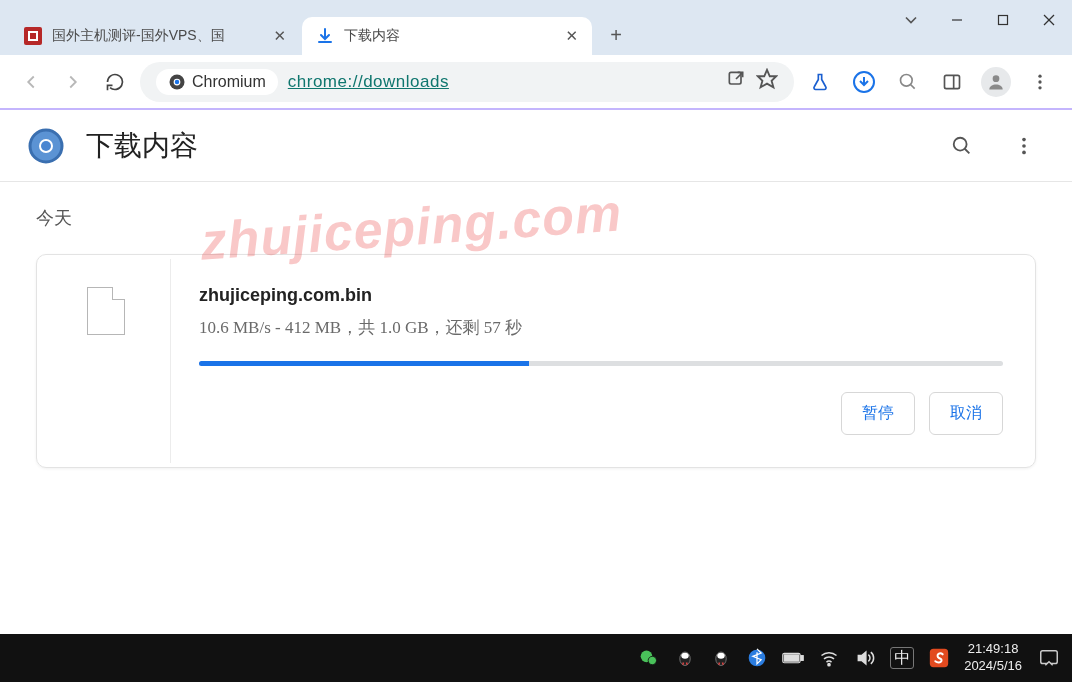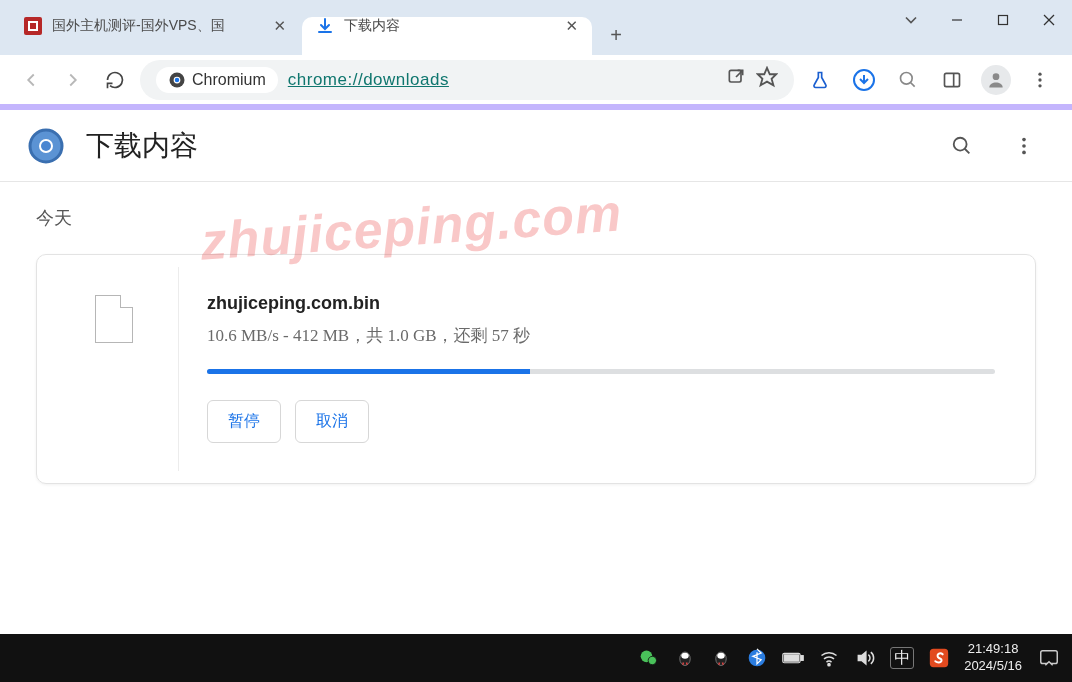--- a/index.html
+++ b/index.html
@@ -14,33 +14,33 @@
   }
   .win-btn { width: 46px; height: 40px; display: flex; align-items: center; justify-content: center; font-size: 14px; color: #333; }
   .win-btn svg { width: 12px; height: 12px; }
   .chevron-btn { width: 46px; height: 40px; display: flex; align-items: center; justify-content: center; }
 
   .tab-strip {
     height: 55px; background: #dde7f2; display: flex; align-items: flex-end;
     padding: 0 10px 0 10px; position: relative;
   }
   .tab {
-    height: 38px; display: flex; padding: 0 14px;
+    height: 38px; display: flex; align-items: center; padding: 0 14px;
     border-radius: 10px 10px 0 0; margin-right: 2px; max-width: 290px;
     font-size: 14px; color: #4a4a4a; position: relative;
   }
   .tab.active { background: #fff; }
   .tab .favicon { width: 18px; height: 18px; margin-right: 10px; flex-shrink: 0; }
   .tab .title { white-space: nowrap; overflow: hidden; text-overflow: ellipsis; flex: 1; }
   .tab .close { margin-left: 10px; font-size: 15px; color: #555; }
   .new-tab { width: 32px; height: 32px; display: flex; align-items: center; justify-content: center; font-size: 20px; color: #555; margin-left: 6px; margin-bottom: 4px; }
 
   .toolbar {
     height: 55px; background: #fff; display: flex; align-items: center;
-    padding: 0 14px; gap: 8px; border-bottom: 6px solid #c4b5fd;
+    padding: 0 14px; gap: 8px; border-bottom: 2px solid #c4b5fd;
   }
   .nav-btn { width: 34px; height: 34px; display: flex; align-items: center; justify-content: center; color: #5a5a5a; border-radius: 50%; }
   .nav-btn.disabled svg { stroke: #b8b8b8; }
   .omnibox {
     flex: 1; height: 40px; background: #f1f3f4; border-radius: 20px;
     display: flex; align-items: center; padding: 0 16px; font-size: 17px; gap: 10px;
   }
   .omnibox .chip {
     display: flex; align-items: center; background: #fff; border-radius: 14px;
     padding: 4px 12px; font-size: 16px; color: #333; gap: 6px;
@@ -63,39 +63,39 @@
     position: absolute; left: 200px; top: 15px;
     font-size: 52px; font-weight: 700; font-style: italic;
     color: rgba(232, 59, 59, .28); transform: rotate(-4deg);
     pointer-events: none; z-index: 10; letter-spacing: 1px;
   }
   .section-label { font-size: 18px; color: #555; margin-bottom: 24px; }
 
   .dl-card {
     border: 1px solid #e3e3e3; border-radius: 10px;
     box-shadow: 0 1px 3px rgba(0,0,0,.06);
-    display: flex; padding: 12px;
+    display: flex; padding: 4px;
   }
   .dl-icon-col {
     width: 130px; border-right: 1px solid #ececec;
     display: flex; align-items: flex-start; justify-content: center; padding-top: 28px;
   }
   .file-ico { width: 38px; height: 48px; border: 1px solid #b6b6b6; background: #fff; position: relative; }
   .file-ico::before {
     content: ""; position: absolute; top: -1px; right: -1px;
     width: 12px; height: 12px; background: #fff;
     border-left: 1px solid #b6b6b6; border-bottom: 1px solid #b6b6b6;
   }
   .dl-body { flex: 1; padding: 26px 28px 28px 28px; }
   .dl-name { font-size: 18px; color: #222; font-weight: 600; margin-bottom: 10px; }
   .dl-url { font-size: 17px; color: #7a7a7a; margin-bottom: 24px; }
   .dl-status { font-size: 17px; color: #6a6a6a; margin-bottom: 22px; font-family: Liberation Serif, serif; }
   .progress { height: 5px; background: #dddfe1; border-radius: 3px; overflow: hidden; margin-bottom: 26px; }
   .progress-fill { height: 100%; background: #1a73e8; width: 41%; }
-  .dl-actions { display: flex; gap: 14px; }
+  .dl-actions { display: flex; gap: 14px; justify-content: flex-end; }
   .dl-btn {
     border: 1px solid #d7d7d7; background: #fff; color: #1a73e8;
     font-size: 16px; padding: 10px 20px; border-radius: 6px;
   }
 
   .taskbar {
     position: absolute; bottom: 0; left: 0; right: 0; height: 48px;
     background: #111; display: flex; align-items: center;
     justify-content: flex-end; padding: 0 10px; gap: 14px;
   }

